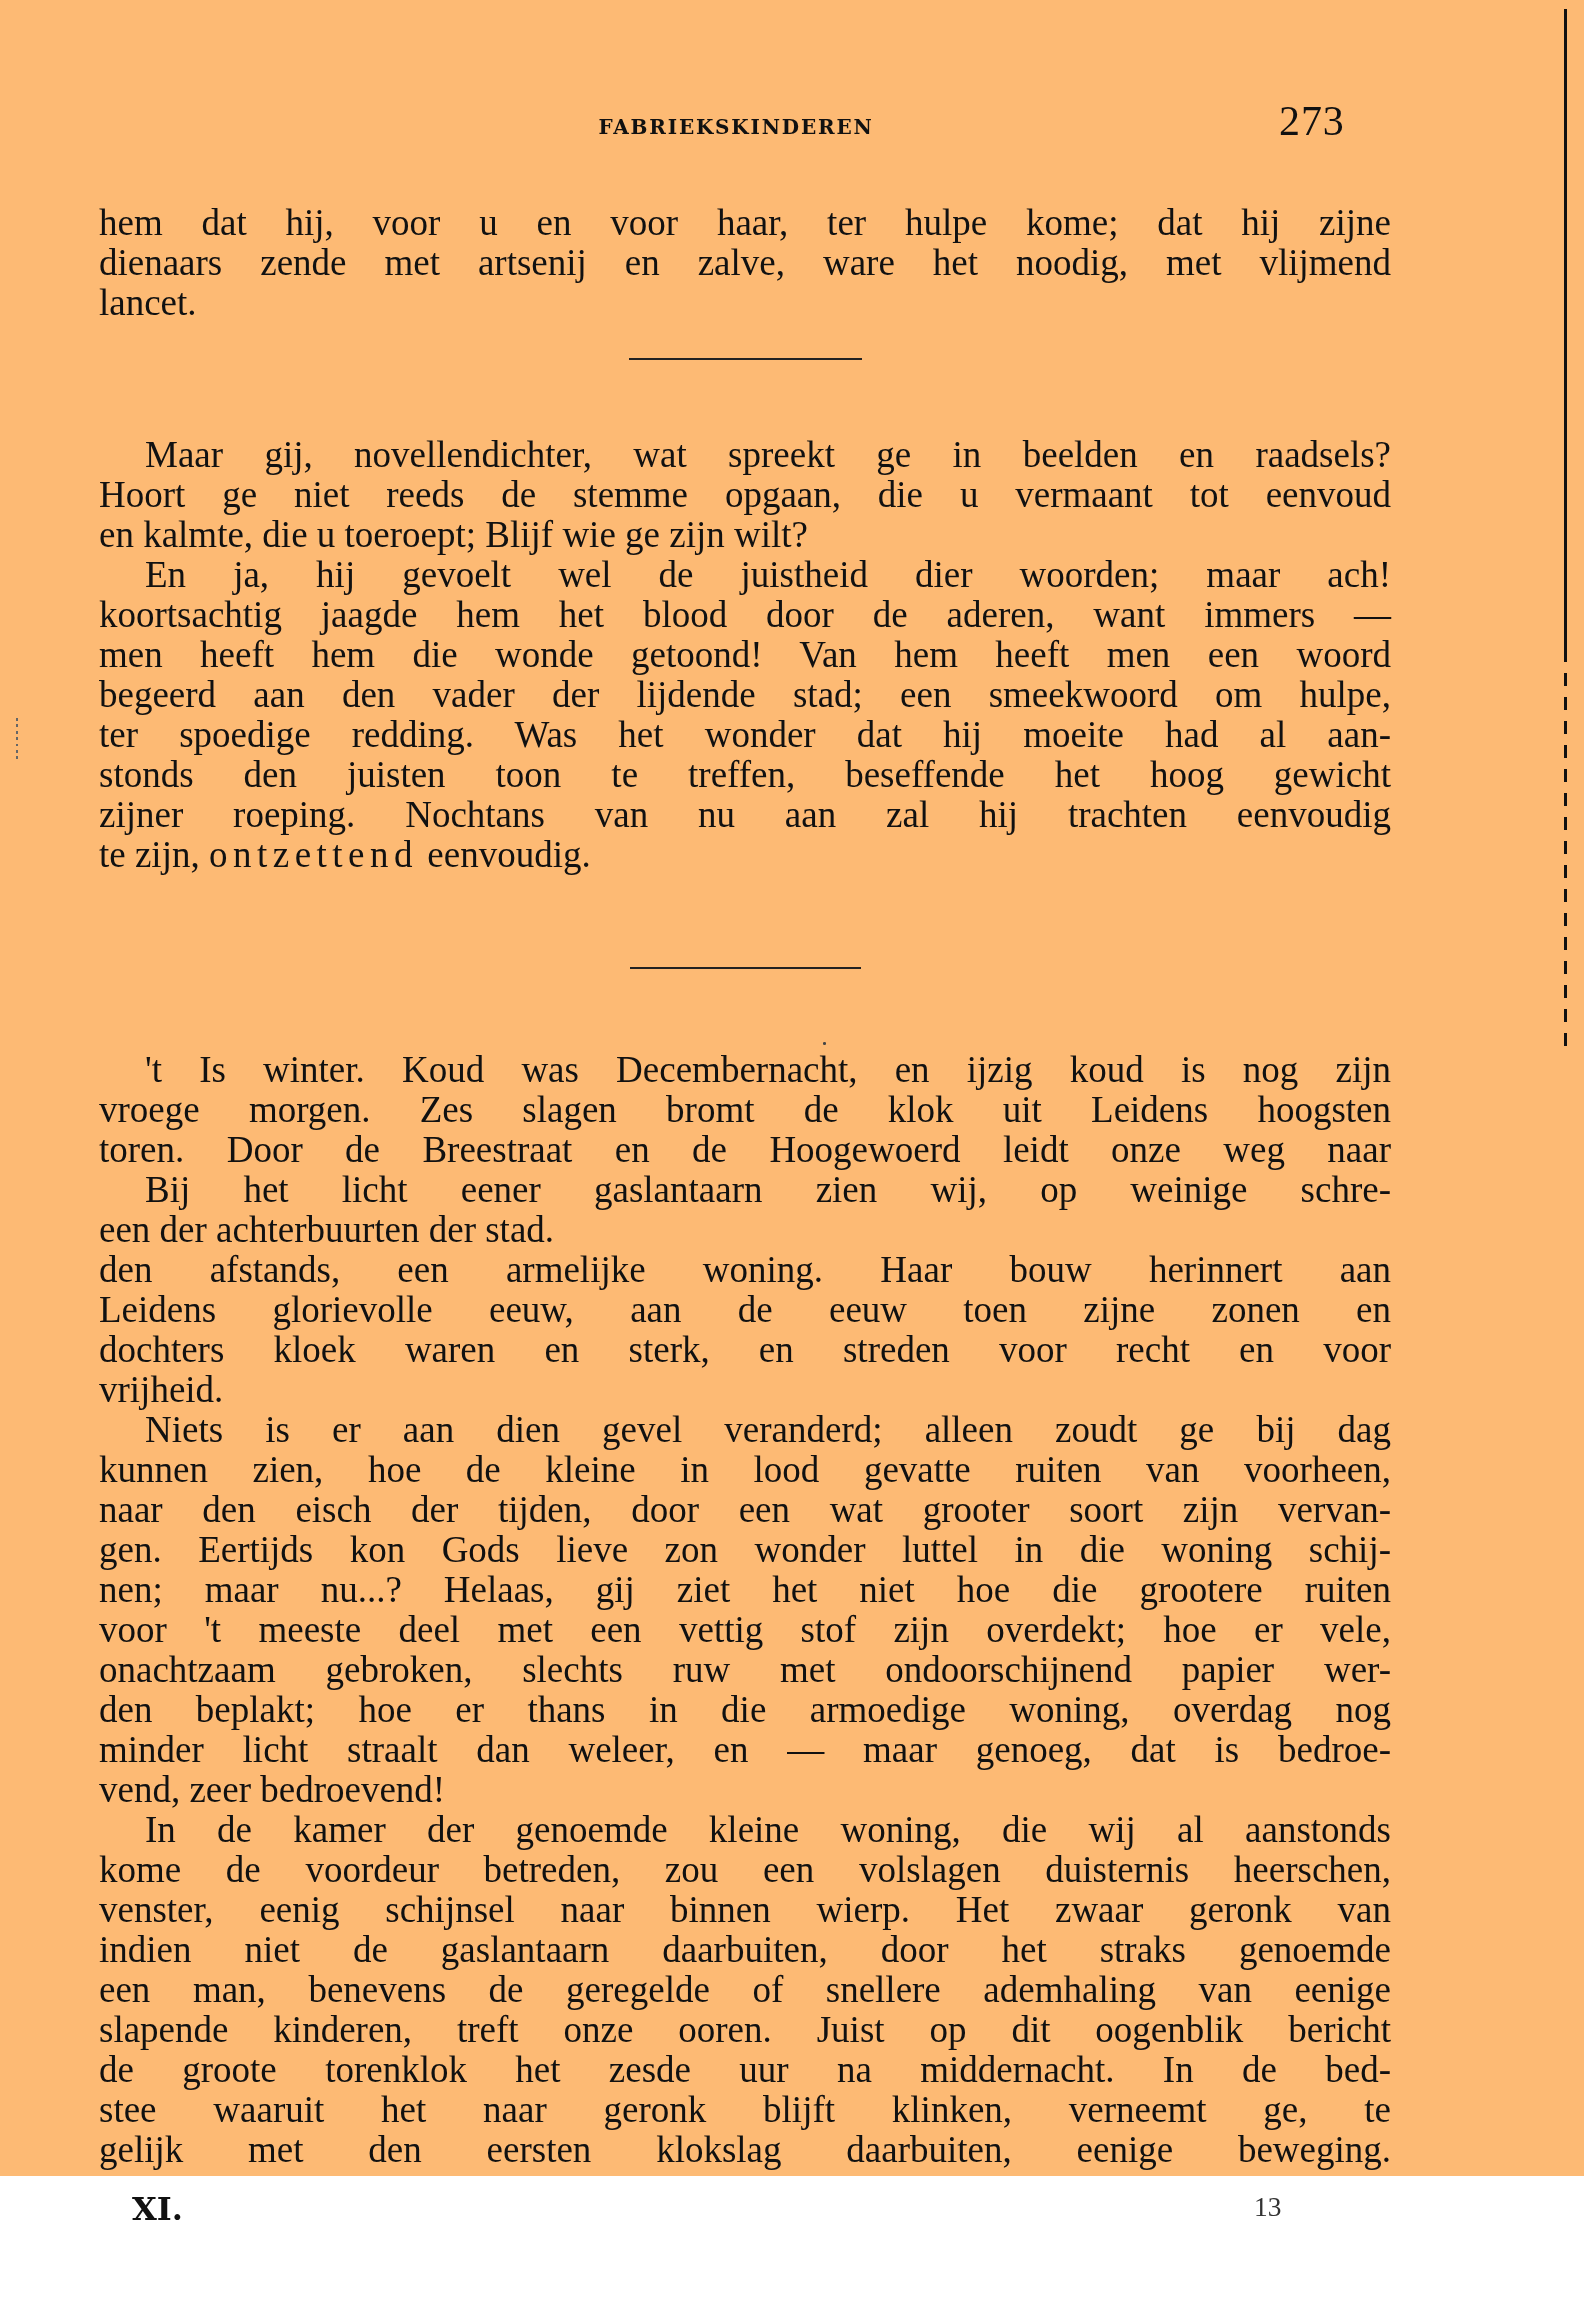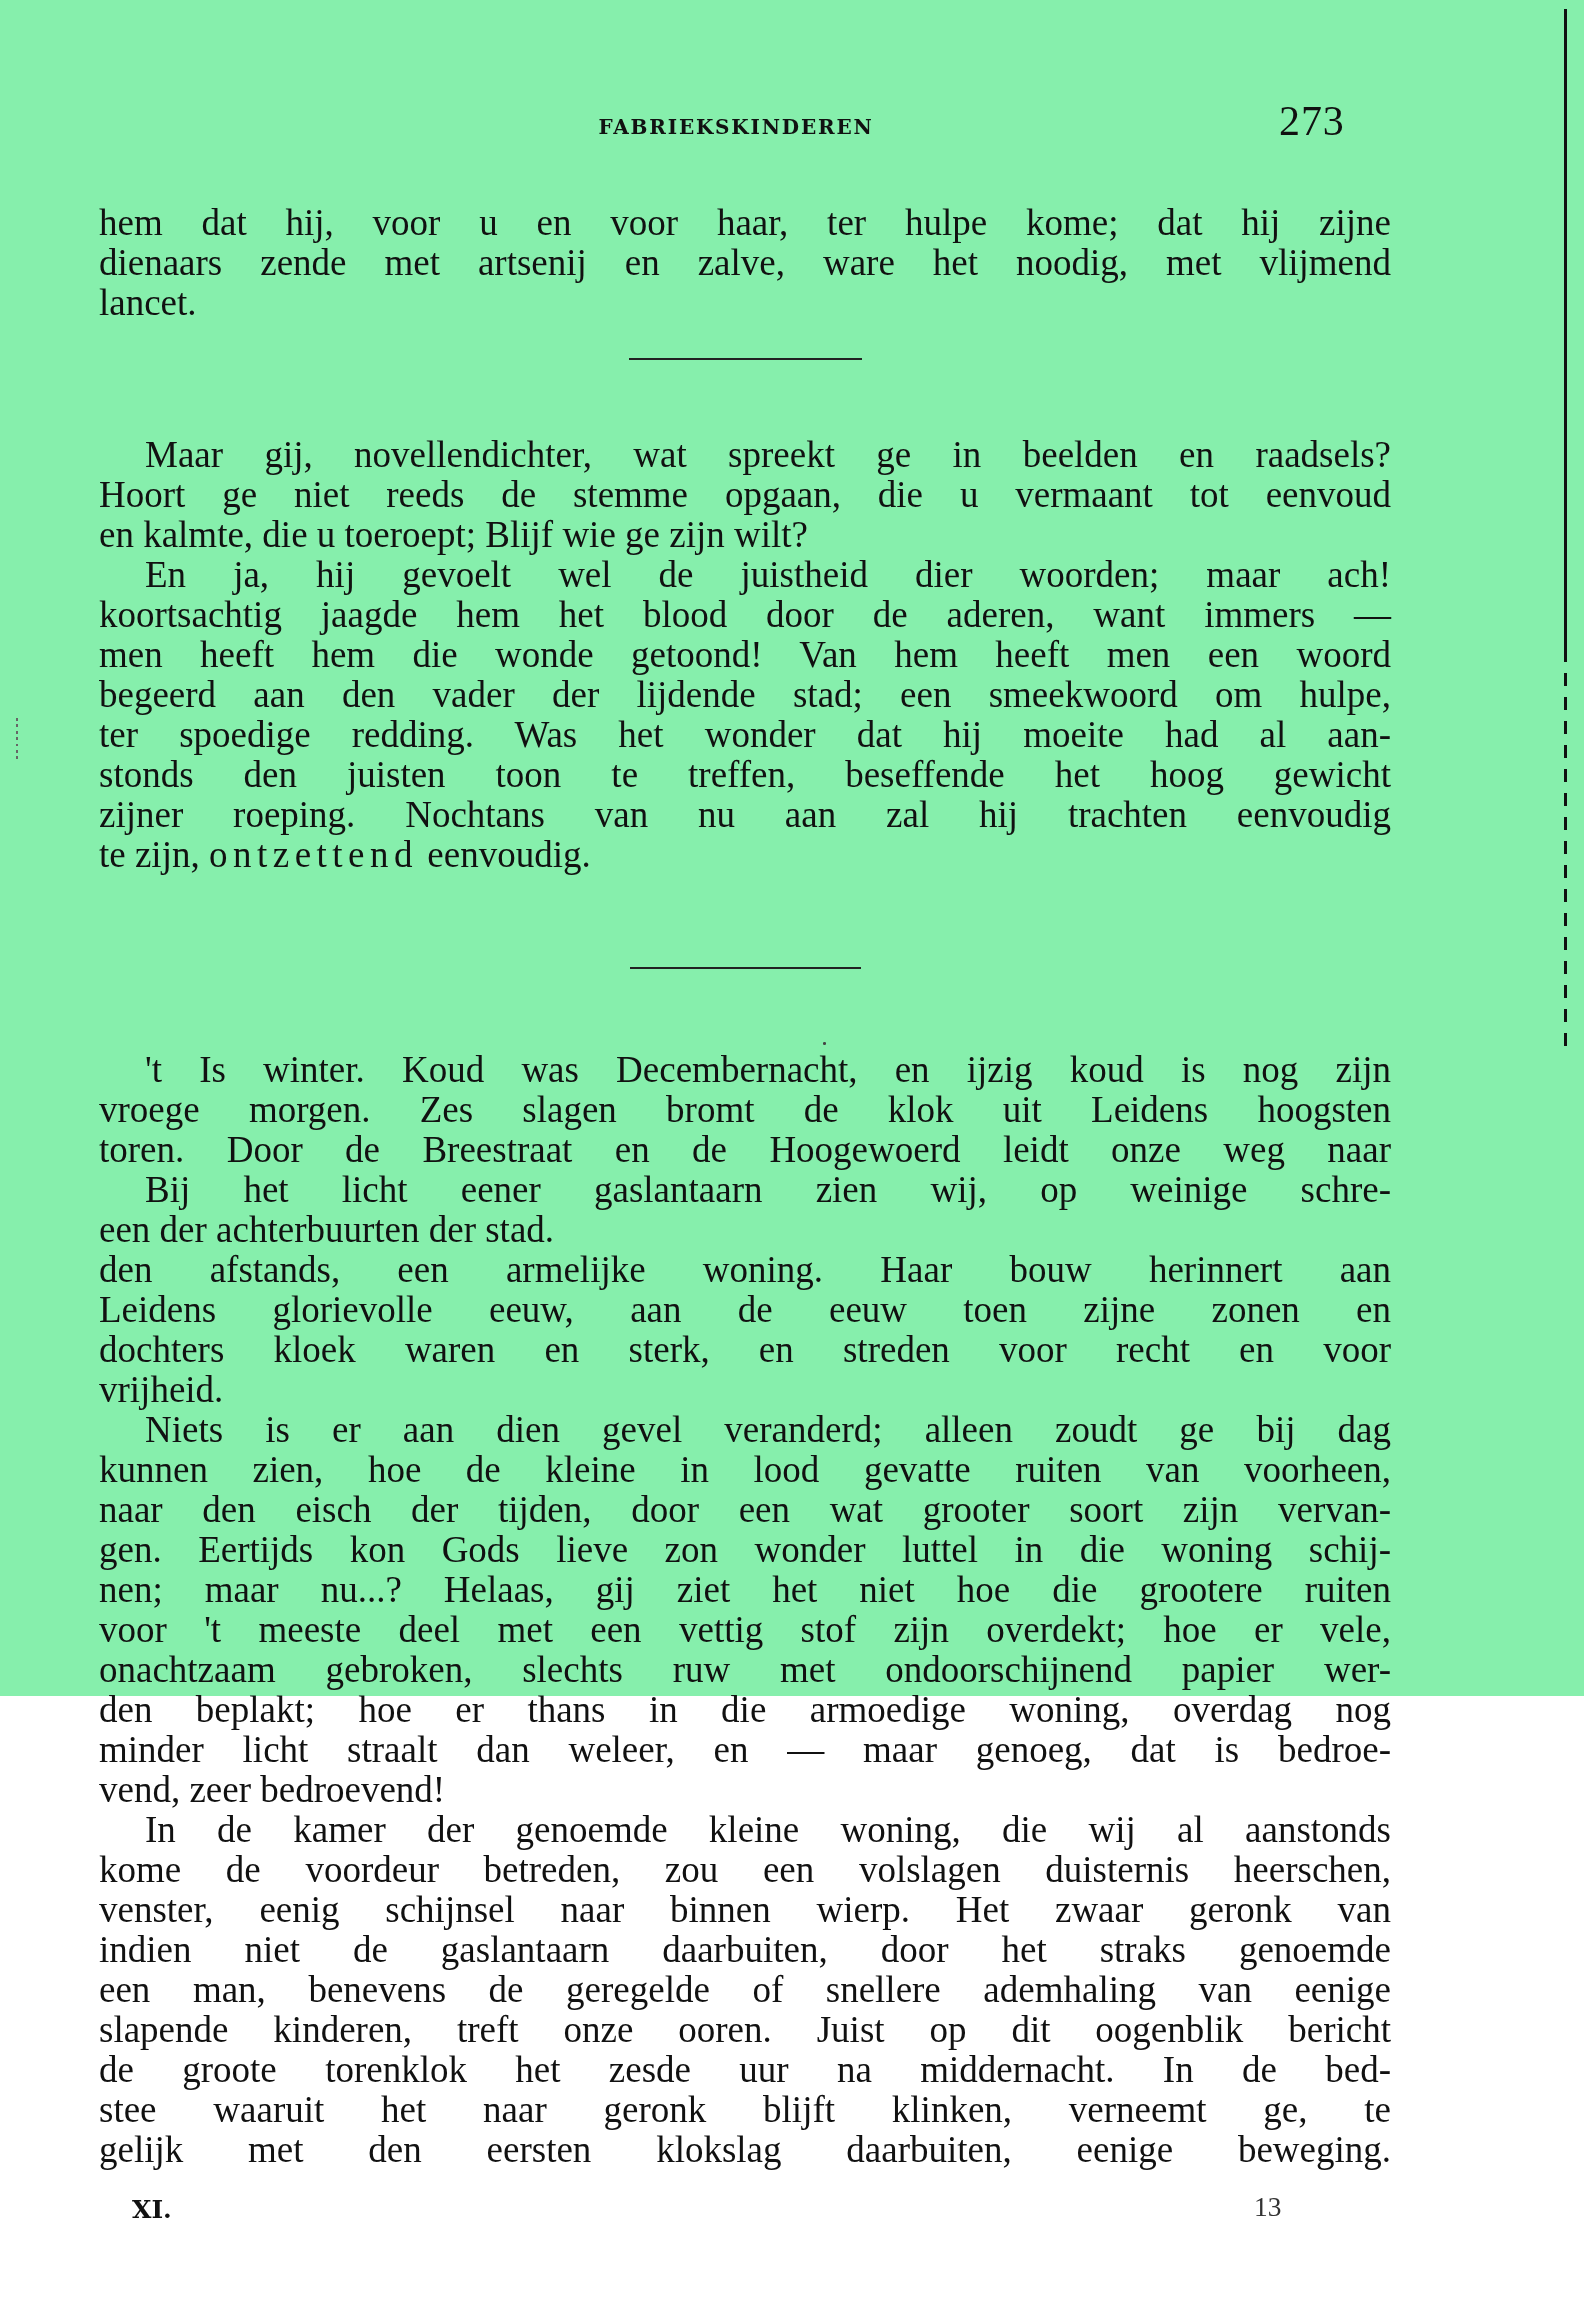--- a/index.html
+++ b/index.html
@@ -1,17 +1,17 @@
 <!DOCTYPE html>
 <html style="font-size:14.6px"><head>
 <meta charset="utf-8">
 <style>
   html, body { margin: 0; padding: 0; background: #ffffff; }
   body { width: 1584px; height: 2324px; position: relative; overflow: hidden; color: #111111; }
-  .page { position: absolute; left: 0; top: 0; width: 1584px; height: 1696px; background: #86efac; }
+  .page { position: absolute; left: 0; top: 0; width: 1584px; height: 2176px; background: #fdba74; }
   .running-head {
     position: absolute; left: 512px; width: 448px; top: 111px; height: 33px;
     text-align: center; font-family: "DejaVu Serif", serif; font-weight: bold;
     font-size: 20px; letter-spacing: 1.8px; line-height: 33px;
   }
   .page-number {
     position: absolute; left: 1279px; width: 111px; top: 97px; height: 48px;
     text-align: left; font-family: "Liberation Serif", serif; font-size: 42px; line-height: 48px;
     letter-spacing: 0.9px;
   }
@@ -22,21 +22,21 @@
     text-align: justify; text-align-last: justify;
     transform-origin: left center;
   }
   .line.last { text-align-last: left; }
   .line.indent { padding-left: 46px; }
   .spaced { letter-spacing: 5.5px; }
   .divider { position: absolute; height: 1.8px; background: #222222; }
   .vline { position: absolute; left: 1564px; width: 2.7px; background: #111111; }
   .vline-dotted { position: absolute; left: 1564px; width: 2.7px;
     background: repeating-linear-gradient(to bottom, #111 0 12.8px, transparent 12.8px 24px); }
-  .footer-sig { position: absolute; left: 132px; top: 2193px; font-family: "DejaVu Serif", serif; font-weight: bold; font-size: 25px; line-height: 33px; }
+  .footer-sig { position: absolute; left: 132px; top: 2193px; font-family: "DejaVu Serif", serif; font-weight: bold; font-size: 32px; line-height: 33px; }
   .footer-num { position: absolute; left: 1254px; top: 2191px; font-family: "Liberation Serif", serif; font-size: 27.4px; line-height: 33px; color: #333; }
   .margin-mark { position: absolute; left: 16.4px; top: 718px; width: 1.8px; height: 44px;
     background: repeating-linear-gradient(to bottom, #666 0 2.7px, transparent 2.7px 6.4px); }
   .speck { position: absolute; width: 2.7px; height: 2.7px; background: #444; border-radius: 50%; }
 </style>
 </head>
 <body>
 
 <div class="page">
 

